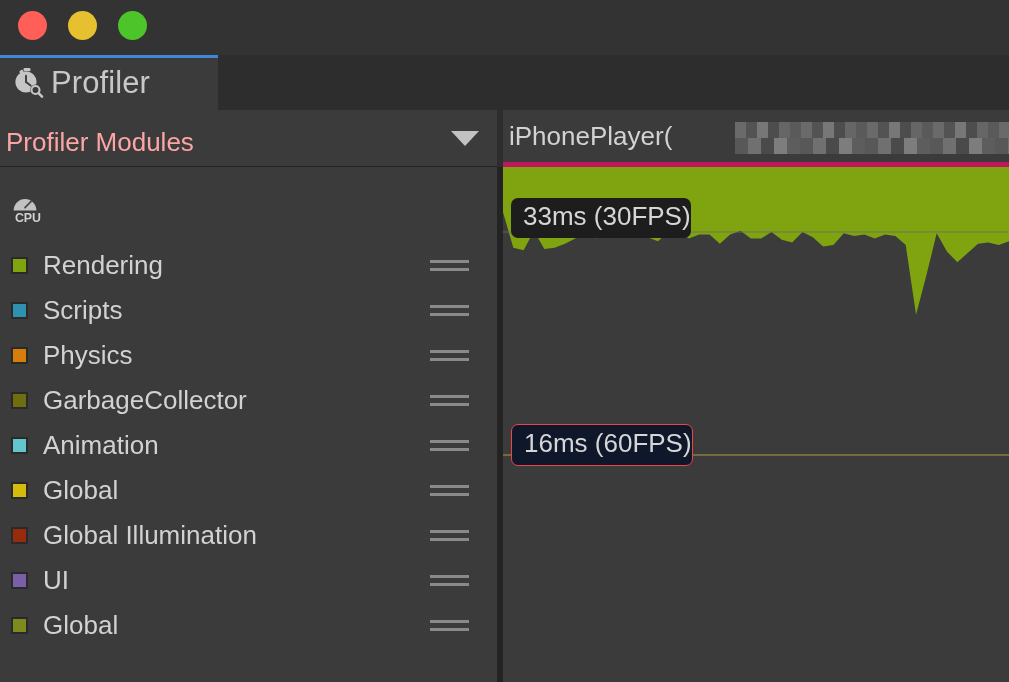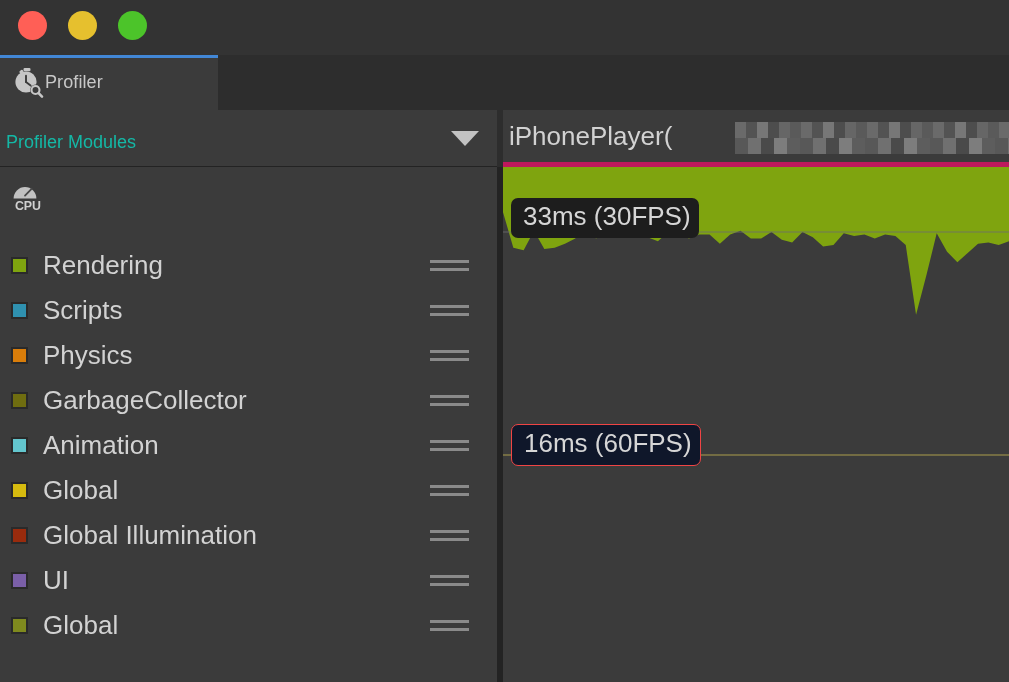--- a/index.html
+++ b/index.html
@@ -68,42 +68,42 @@
     width: 218px;
     height: 3px;
   }
   .tab-icon {
     width: 34px;
     height: 34px;
     flex: 0 0 34px;
     display: block;
   }
   .tab-label {
-    font-size: 18px;
+    font-size: 31px;
     color: #c8c8c8;
-    margin-left: 0;
+    margin-left: 6px;
     letter-spacing: 0.1px;
     white-space: nowrap;
   }
 
   
   .modules-bar {
     position: absolute;
     left: 0; top: 110px;
     width: 497px;
     height: 57px;
     background: #3b3b3b;
     border-bottom: 1px solid #232323;
     box-sizing: border-box;
     display: flex;
     align-items: center;
   }
   .modules-label {
-    font-size: 18px;
-    color: #14b8a6;
+    font-size: 26px;
+    color: #fca5a5;
     margin-left: 6px;
     white-space: nowrap;
     margin-top: 8px;
   }
   .modules-caret {
     position: absolute;
     right: 18px;
     top: 21px;
     width: 0; height: 0;
     border-left: 14px solid transparent;
@@ -166,21 +166,21 @@
     left: 0; top: 167px;
     width: 497px;
     height: 515px;
     background: #3b3b3b;
   }
   .cpu-header {
     position: absolute;
     left: 0; top: 10px;
     height: 52px;
     display: flex;
-    align-items: flex-start;
+    align-items: flex-end;
     padding-left: 8px;
   }
   .cpu-icon {
     width: 40px; height: 40px;
     flex: 0 0 40px;
     display: block;
   }
   .cpu-title {
     font-size: 30px;
     color: #d2d2d2;
@@ -250,21 +250,21 @@
     position: absolute;
     left: 0; top: 0;
     width: 506px;
     height: 515px;
     display: block;
   }
   .fps-badge {
     position: absolute;
     background: #1d1d1d;
     border-radius: 7px;
-    padding: 4px 8px 6px 12px;
+    padding: 4px 0 6px 12px;
     font-size: 26px;
     color: #d6d6d6;
     white-space: nowrap;
     line-height: 1.14;
   }
   .badge-33 { left: 8px; top: 31px; }
   .badge-60 {
     left: 8px; top: 257px;
     background: #0f172a;
     border: 1px solid #ef4444;

